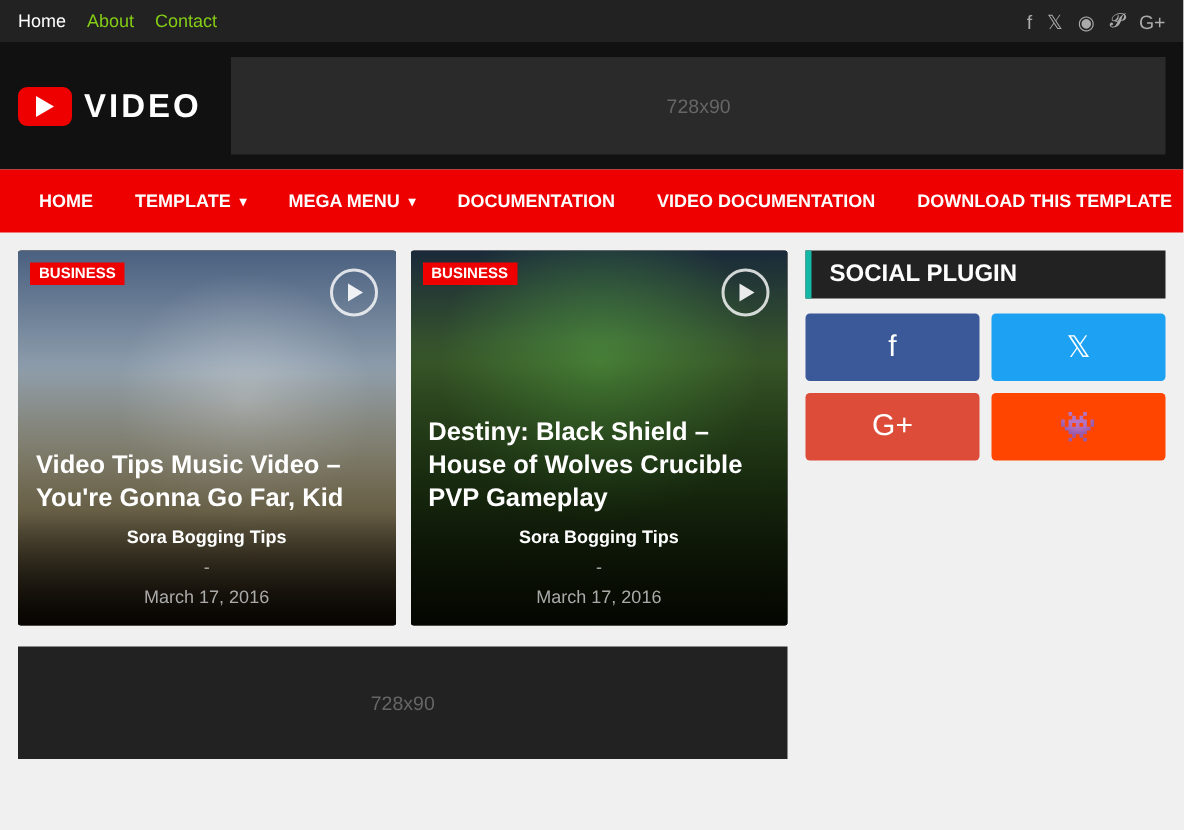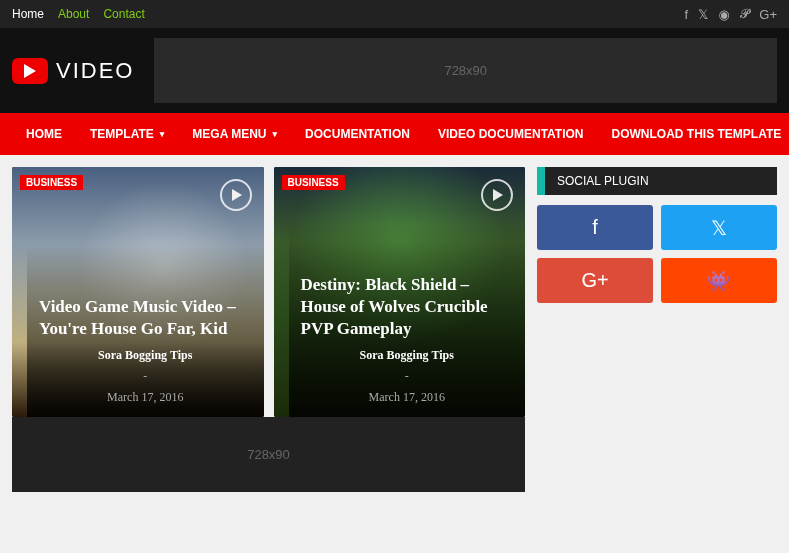--- a/index.html
+++ b/index.html
@@ -52,21 +52,21 @@
     }
     .logo-icon::after {
       content: '';
       border-left: 12px solid #fff;
       border-top: 7px solid transparent;
       border-bottom: 7px solid transparent;
     }
     .logo-text {
       color: #fff;
       font-size: 22px;
-      font-weight: normal;
+      font-weight: bold;
       letter-spacing: 2px;
     }
     .header-ad {
       flex: 1;
       background: #2a2a2a;
       height: 65px;
       display: flex;
       align-items: center;
       justify-content: center;
       color: #666;
@@ -108,20 +108,21 @@
     }
 
     
     .main-column { flex: 1; min-width: 0; }
 
     
     .video-cards {
       display: grid;
       grid-template-columns: 1fr 1fr;
       gap: 10px;
+      margin-bottom: 14px;
     }
 
     .video-card {
       position: relative;
       background: #000;
       border-radius: 2px;
       overflow: hidden;
       height: 250px;
       cursor: pointer;
     }
@@ -173,26 +174,25 @@
       content: '';
       border-left: 10px solid rgba(255,255,255,0.9);
       border-top: 6px solid transparent;
       border-bottom: 6px solid transparent;
       margin-left: 2px;
     }
 
     .card-overlay {
       position: absolute;
       bottom: 0;
-      left: 15px;
+      left: 0;
       right: 0;
       background: linear-gradient(transparent, rgba(0,0,0,0.85));
       padding: 50px 12px 12px;
       z-index: 10;
-      font-family: Liberation Serif, serif;
     }
     .card-title {
       color: #fff;
       font-size: 17px;
       font-weight: bold;
       line-height: 1.3;
       margin-bottom: 8px;
     }
     .card-meta {
       display: flex;
@@ -229,24 +229,24 @@
       flex-shrink: 0;
     }
 
     .sidebar-widget {
       margin-bottom: 14px;
     }
 
     .widget-title {
       background: #222;
       color: #fff;
-      font-size: 12px;
-      font-weight: normal;
+      font-size: 16px;
+      font-weight: bold;
       padding: 7px 12px;
-      border-left: 8px solid #14b8a6;
+      border-left: 4px solid #14b8a6;
       margin-bottom: 10px;
     }
 
     .social-buttons {
       display: grid;
       grid-template-columns: 1fr 1fr;
       gap: 8px;
     }
 
     .social-btn {
@@ -315,21 +315,21 @@
 
   <div class="main-column">
 
     <div class="video-cards">
 
       <div class="video-card">
         <div class="card-img img-ac3"></div>
         <div class="category-badge">BUSINESS</div>
         <div class="play-button"></div>
         <div class="card-overlay">
-          <div class="card-title">Video Game Music Video – You're House Go Far, Kid</div>
+          <div class="card-title">Video Tips Music Video – You're Gonna Go Far, Kid</div>
           <div class="card-meta">
             <span class="card-author">Sora Bogging Tips</span>
             <span class="card-separator">-</span>
             <span class="card-date">March 17, 2016</span>
           </div>
         </div>
       </div>
 
       <div class="video-card">
         <div class="card-img img-destiny"></div>

